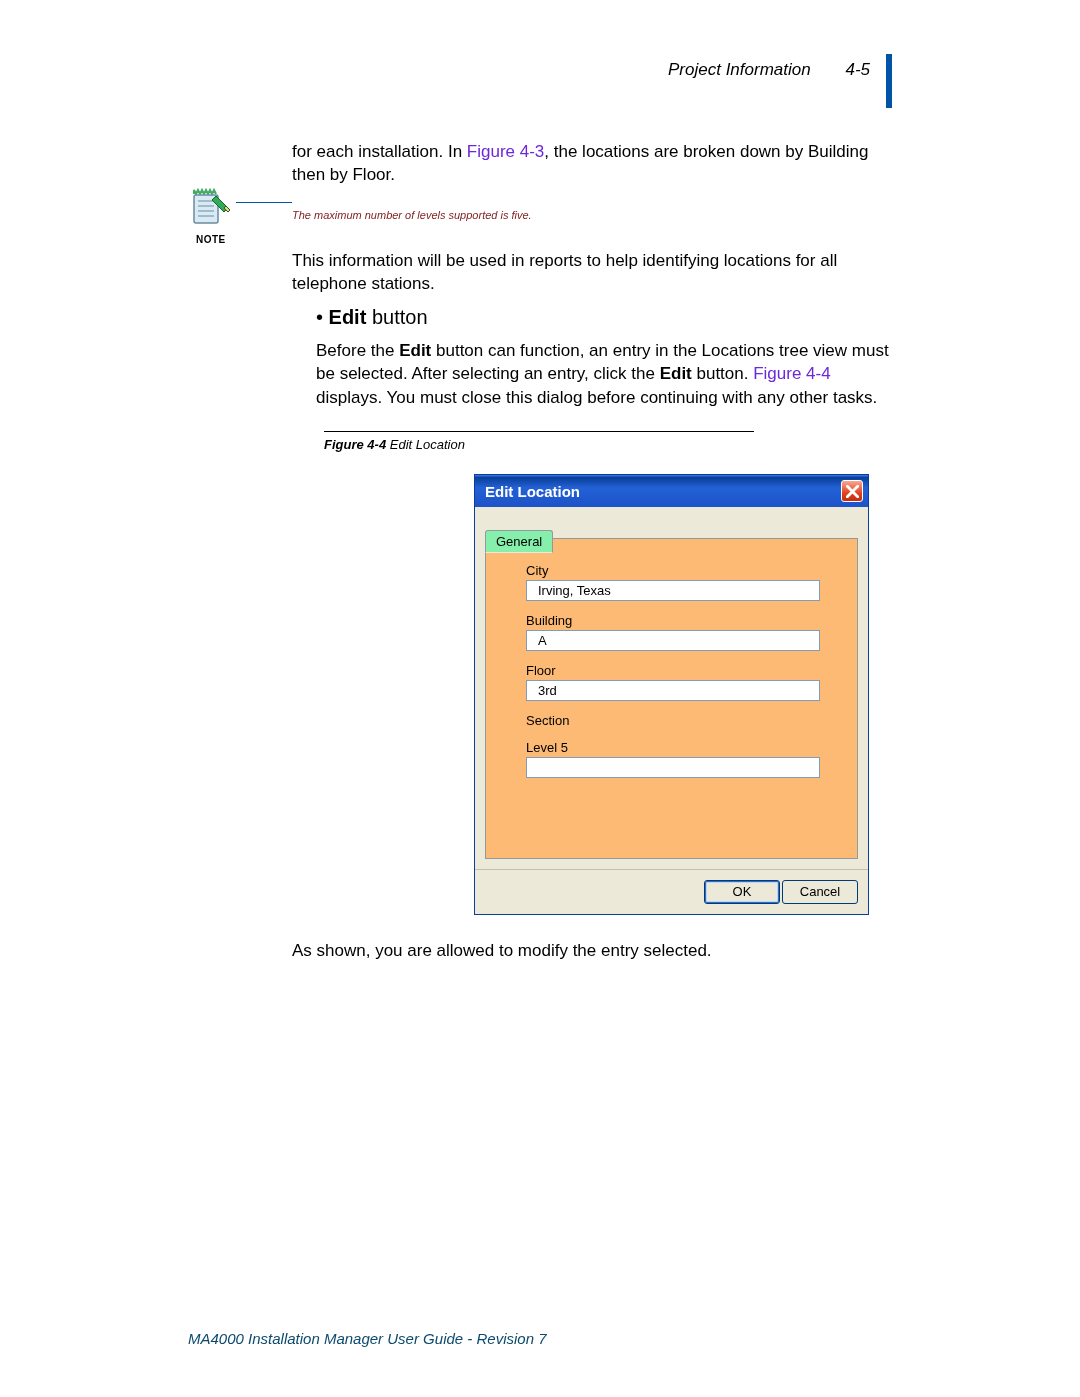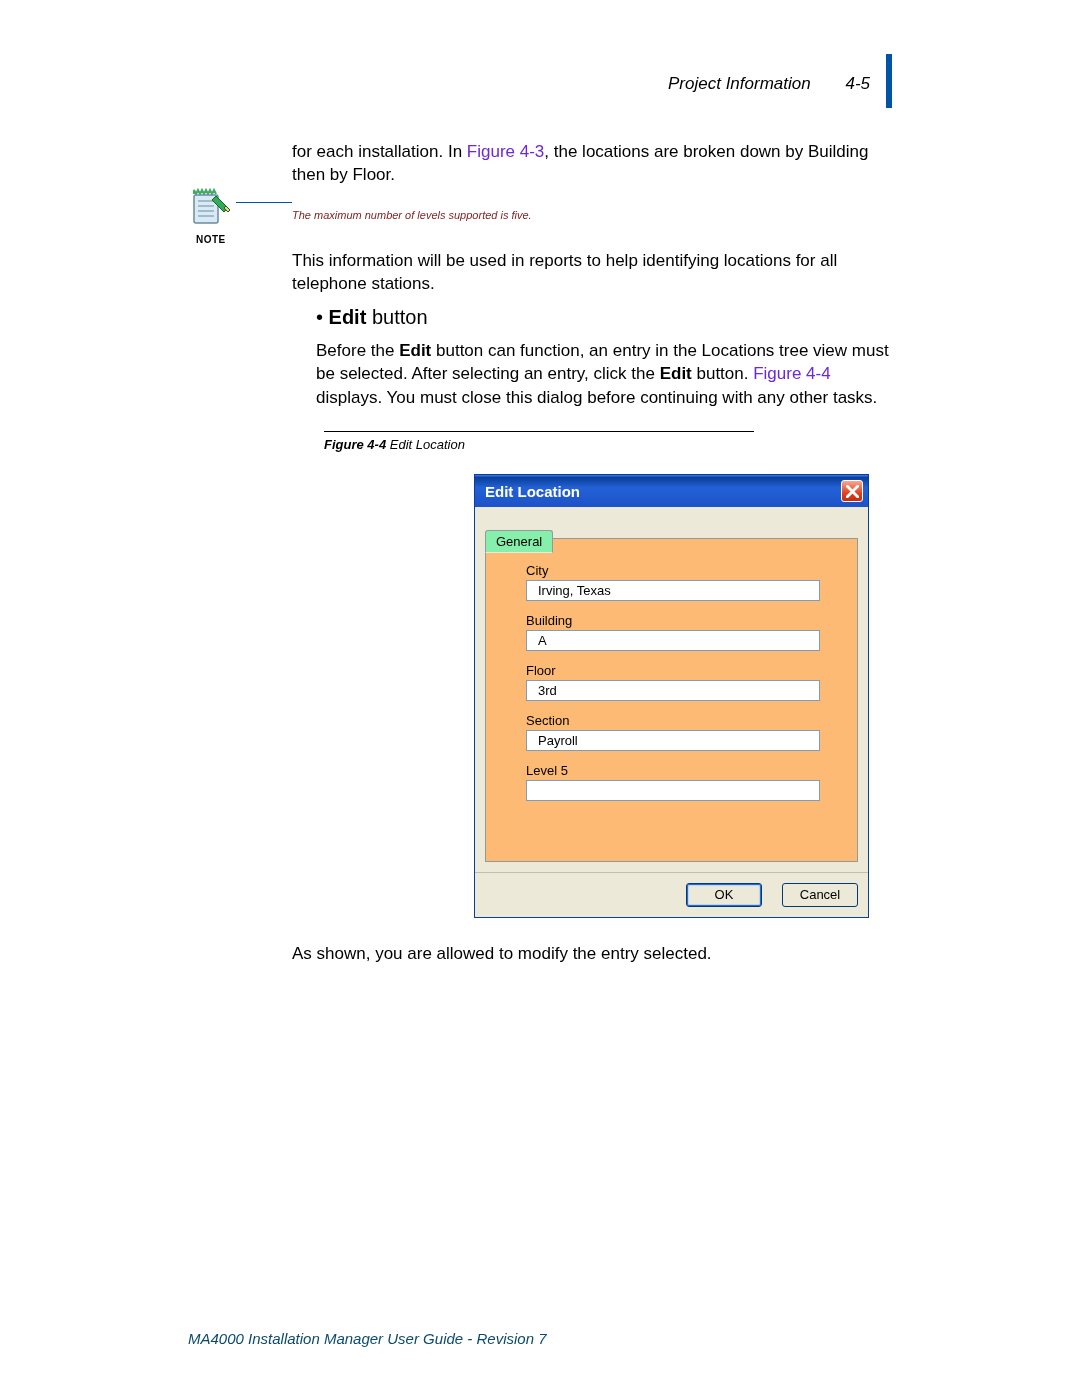--- a/index.html
+++ b/index.html
@@ -20,21 +20,21 @@
   .header-bar {
     position: absolute;
     top: 54px;
     right: 188px;
     width: 6px;
     height: 54px;
     background: #0054a6;
   }
   .header-text {
     position: absolute;
-    top: 74px;
+    top: 60px;
     right: 210px;
     font-style: italic;
     font-size: 17px;
     color: #000;
     font-family: Arial, sans-serif;
   }
   .header-text .section { margin-right: 30px; }
   .content {
     margin-top: 76px;
     margin-left: 104px;
@@ -182,21 +182,21 @@
     background: #fff;
     font-family: Tahoma, sans-serif;
     font-size: 13px;
     padding: 1px 11px;
   }
   .dialog-buttons {
     border-top: 1px solid #c0c0b0;
     padding: 10px 10px 10px 10px;
     display: flex;
     justify-content: flex-end;
-    gap: 20px;
+    gap: 2px;
     background: #ece9d8;
   }
   .dlg-btn {
     width: 76px;
     height: 24px;
     background: #ece9d8;
     border: 1px solid #003c74;
     border-radius: 3px;
     font-family: Tahoma, sans-serif;
     font-size: 13px;
@@ -284,21 +284,20 @@
             <div class="tab">General</div>
           </div>
           <div class="tab-panel">
             <div class="field-label first">City</div>
             <input class="field-input" value="Irving, Texas" style="">
             <div class="field-label">Building</div>
             <input class="field-input" value="A" style="">
             <div class="field-label">Floor</div>
             <input class="field-input" value="3rd" style="">
             <div class="field-label">Section</div>
-            <input class="field-input" value="Payroll" style="">
             <div class="field-label">Level 5</div>
             <input class="field-input" value="" style="">
           </div>
         </div>
         <div class="dialog-buttons">
           <div class="dlg-btn default">OK</div>
           <div class="dlg-btn">Cancel</div>
         </div>
       </div>
     </div>

